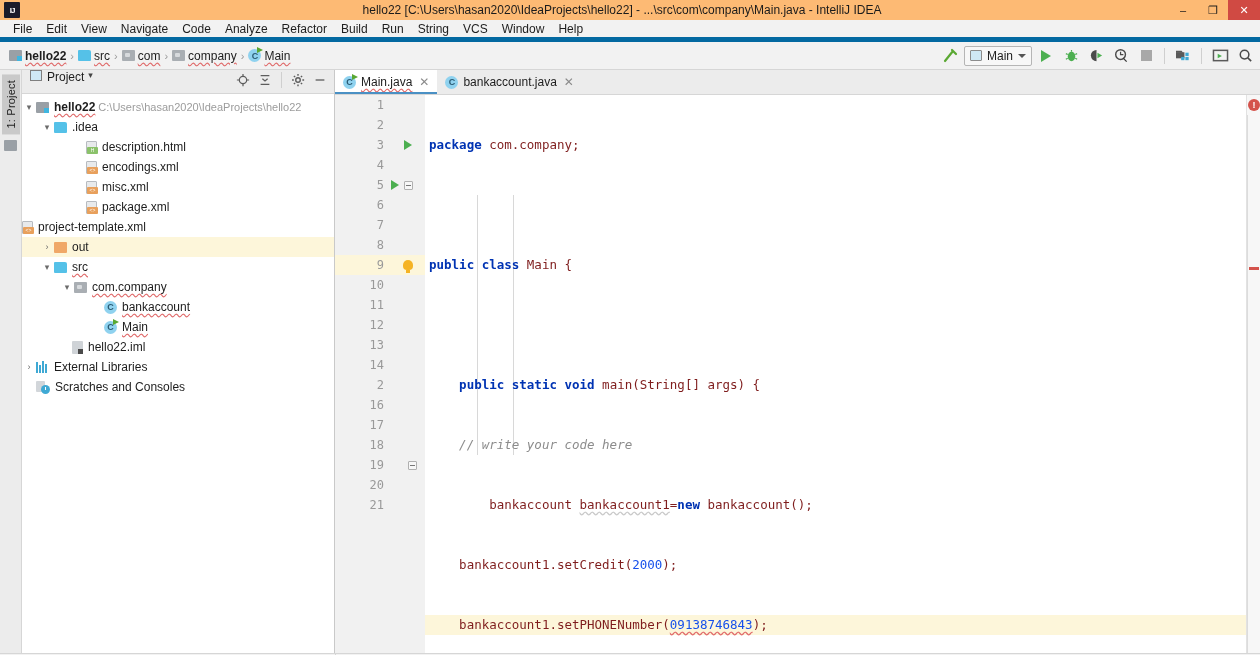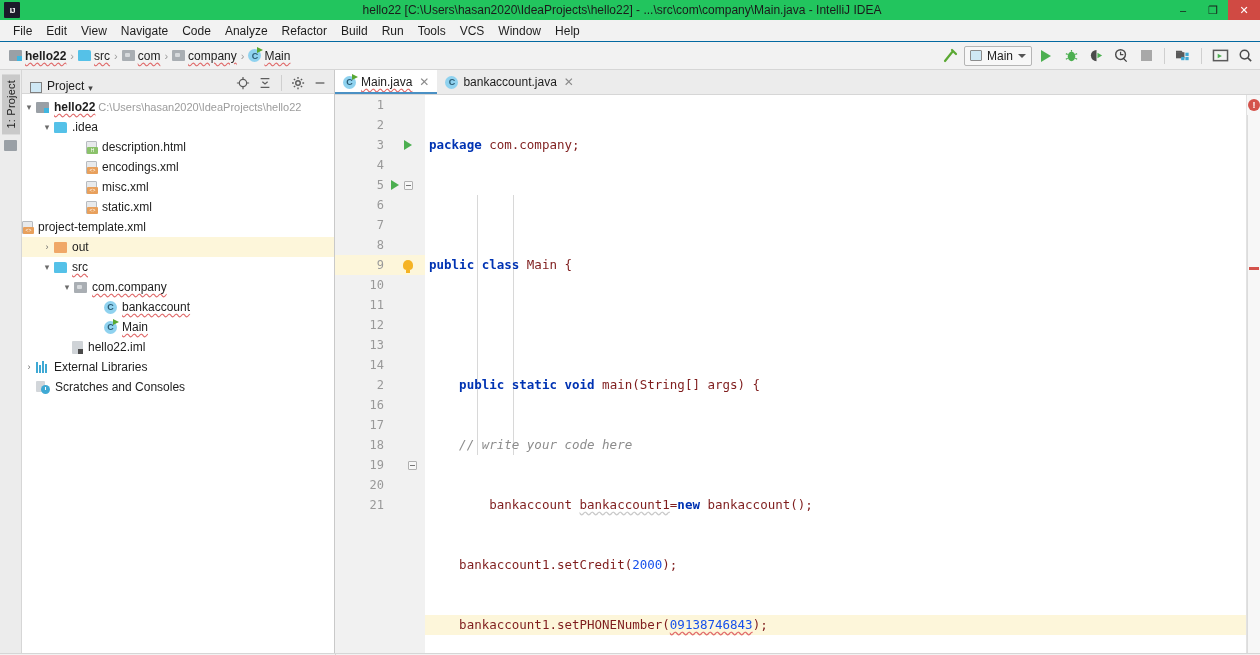--- a/index.html
+++ b/index.html
@@ -8,21 +8,21 @@
     overflow: hidden;
     background: #f2f2f2;
     font-family: "Liberation Sans", sans-serif;
     font-size: 12px;
     color: #1d1d1d;
   }
 
   
   #titlebar {
     height: 20px;
-    background: #22c55e;
+    background: #fdba74;
     display: flex;
     align-items: center;
     position: relative;
   }
   #titlebar .ij-logo {
     width: 16px; height: 16px;
     margin-left: 4px;
     background: #1b1b2a;
     color: #fff;
     font-size: 8px;
@@ -53,21 +53,21 @@
   }
   #titlebar .win-btn.close { background: #d04a43; color: #fff; width: 32px; }
 
   
   #menubar {
     height: 22px;
     background: #f2f2f2;
     display: flex;
     align-items: center;
     padding-left: 6px;
-    border-bottom: 1px solid #0369a1;
+    border-bottom: 5px solid #0369a1;
   }
   #menubar .menu-item {
     padding: 2px 7px;
     font-size: 12px;
     color: #1d1d1d;
     white-space: nowrap;
   }
 
   
   #navbar {
@@ -120,21 +120,21 @@
     writing-mode: vertical-rl; transform: rotate(180deg);
     background: #c9c9c9; color: #1d1d1d;
     font-size: 11px; padding: 6px 3px; margin-top: 4px;
     letter-spacing: 0.2px;
   }
   #leftstrip .strip-ic { margin-top: 6px; width: 13px; height: 11px; background: #9aa0a6; border-radius: 1px; }
 
   
   #projectpanel { width: 313px; background: #fff; display: flex; flex-direction: column; border-right: 1px solid #c9c9c9; }
   #projecthdr {
-    height: 24px; background: #ececec; display: flex; align-items: flex-end;
+    height: 24px; background: #ececec; display: flex; align-items: flex-start;
     padding: 0 4px 0 8px; border-bottom: 1px solid #d6d6d6;
   }
   #projecthdr .pj-ic { width: 12px; height: 11px; border: 1px solid #7f7f7f; background: #cfe8f5; margin-right: 5px; }
   #projecthdr .pj-title { font-size: 12px; }
   #projecthdr .hdr-tools { margin-left: auto; display: flex; align-items: center; gap: 2px; }
   #projecthdr .hdr-btn { width: 20px; height: 20px; display:flex; align-items:center; justify-content:center; color: #5d5d5d; font-size: 13px; }
 
   #tree { flex: 1; overflow: hidden; padding-top: 3px; background: #fff; }
   .tnode { height: 20px; display: flex; align-items: center; white-space: nowrap; font-size: 12px; }
   .tnode.sel { background: #fdf6da; }
@@ -235,21 +235,21 @@
 <div id="menubar">
   <div class="menu-item">File</div>
   <div class="menu-item">Edit</div>
   <div class="menu-item">View</div>
   <div class="menu-item">Navigate</div>
   <div class="menu-item">Code</div>
   <div class="menu-item">Analyze</div>
   <div class="menu-item">Refactor</div>
   <div class="menu-item">Build</div>
   <div class="menu-item">Run</div>
-  <div class="menu-item">Tools</div>
+  <div class="menu-item">String</div>
   <div class="menu-item">VCS</div>
   <div class="menu-item">Window</div>
   <div class="menu-item">Help</div>
 </div>
 
 <div id="navbar">
   <div class="crumb">
     <span class="ic ic-module"></span>
     <span class="lbl bold squig">hello22</span>
   </div>
@@ -420,21 +420,21 @@
           </span>
         <span class="tlabel">misc.xml</span>
       </div>
 
       <div class="tnode" style="padding-left:64px;">
         <span class="ticon">
             <span class="ic-file">
               <span class="badge xml">&lt;&gt;</span>
             </span>
           </span>
-        <span class="tlabel">static.xml</span>
+        <span class="tlabel">package.xml</span>
       </div>
 
       <div class="tnode" style="">
         <span class="ticon">
             <span class="ic-file">
               <span class="badge xml">&lt;&gt;</span>
             </span>
           </span>
         <span class="tlabel">project-template.xml</span>
       </div>

